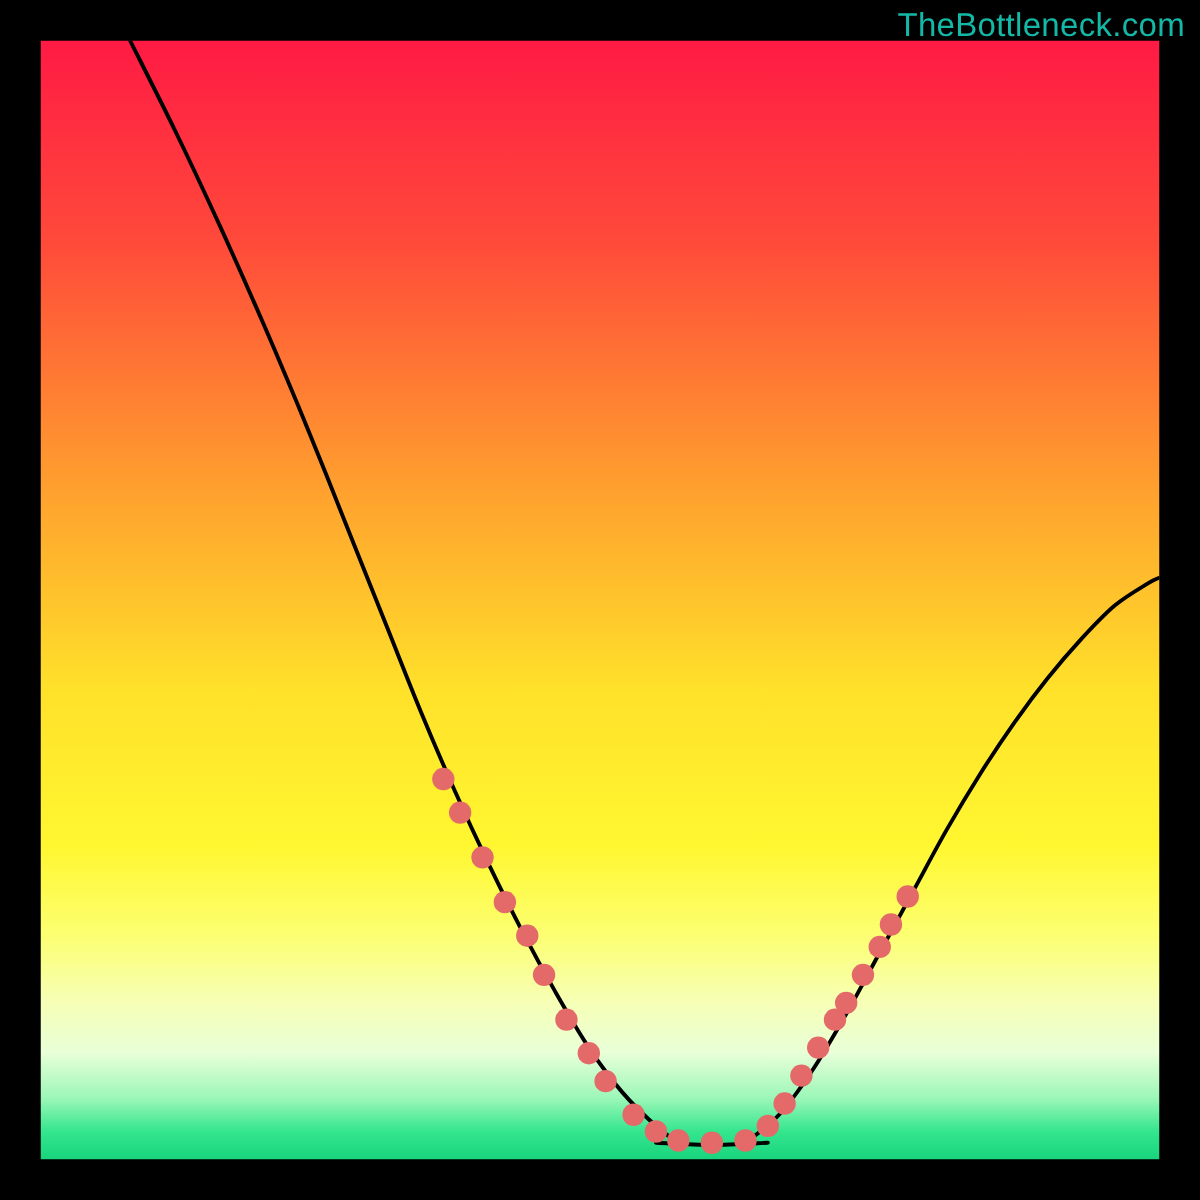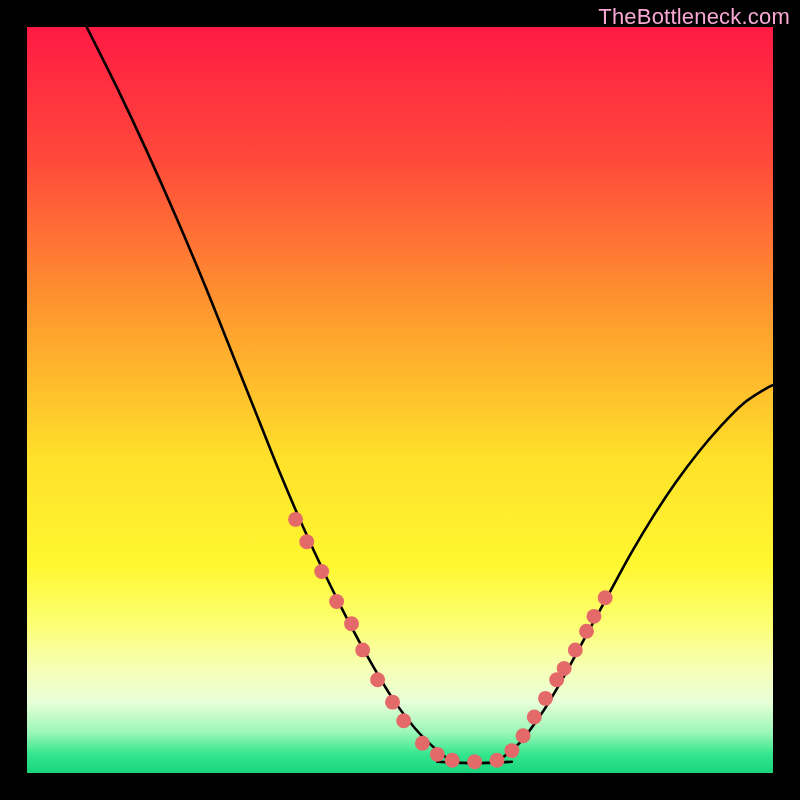--- a/index.html
+++ b/index.html
@@ -23,21 +23,21 @@
     position: absolute;
     left: 0;
     top: 0;
     width: 746px;
     height: 746px;
   }
   .watermark {
     position: absolute;
     top: 4px;
     right: 10px;
-    color: #f9a8d4;
+    color: #14b8a6;
     font-size: 22px;
     font-weight: 500;
     letter-spacing: 0.2px;
   }
 </style>
 </head>
 <body>
 
 <div class="frame">
   <svg class="plot" viewBox="0 0 746 746" preserveAspectRatio="none">

